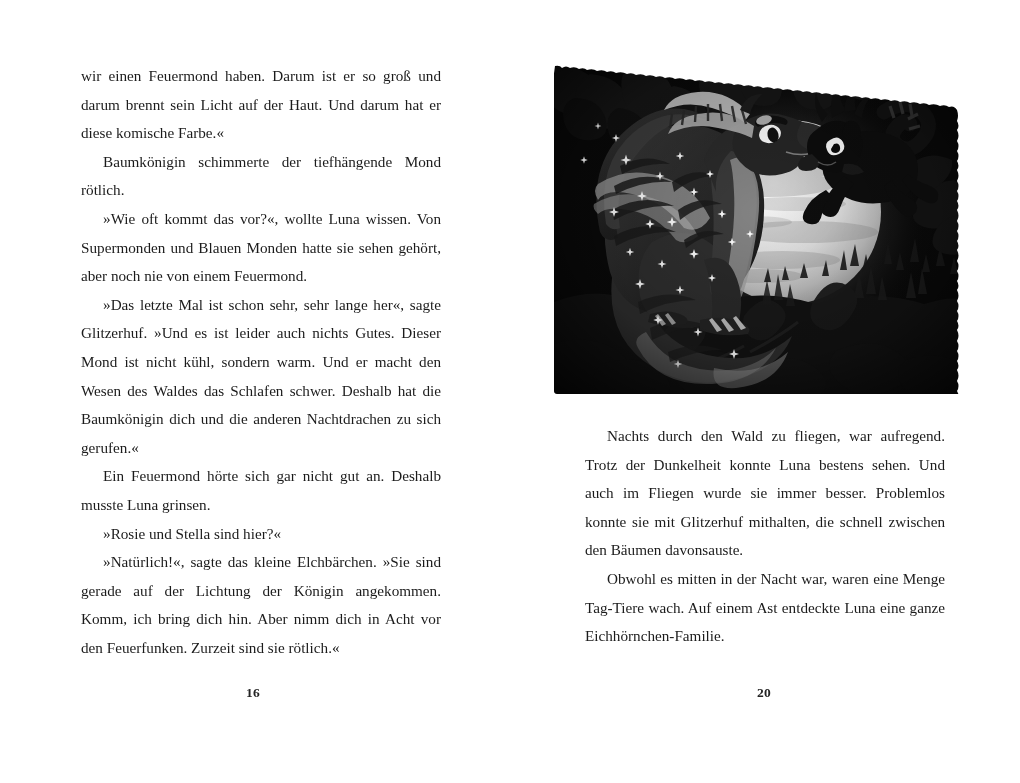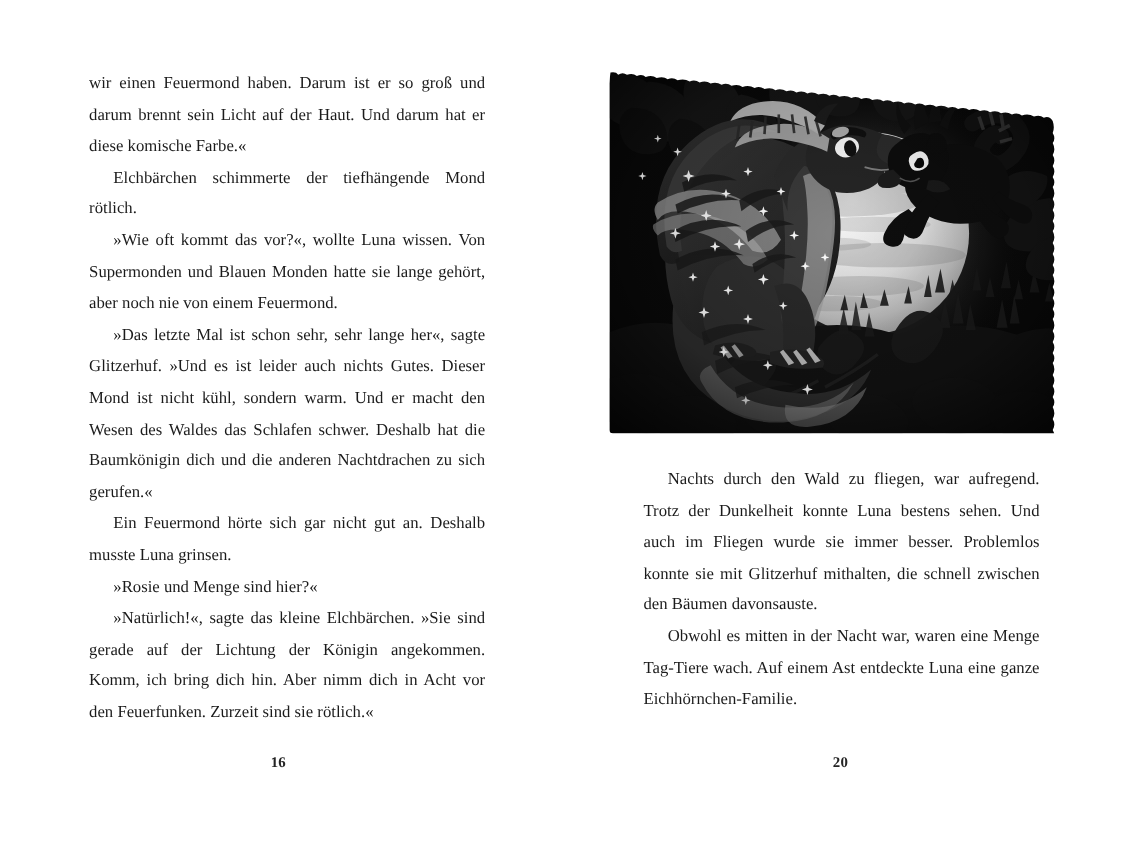--- a/index.html
+++ b/index.html
@@ -102,25 +102,25 @@
 </style>
 </head>
 <body>
 
 <div class="spread">
 
   <div class="page page-left">
 
     <div class="textcol">
       <p>wir einen Feuermond haben. Darum ist er so groß und darum brennt sein Licht auf der Haut. Und darum hat er diese komische Farbe.«</p>
-      <p class="indent">Elchbärchen schimmerte der tiefhängende Mond rötlich.</p>
-      <p class="indent">»Wie oft kommt das vor?«, wollte Luna wissen. Von Supermonden und Blauen Monden hatte sie lange gehört, aber noch nie von einem Feuermond.</p>
+      <p class="indent">Baumkönigin schimmerte der tiefhängende Mond rötlich.</p>
+      <p class="indent">»Wie oft kommt das vor?«, wollte Luna wissen. Von Supermonden und Blauen Monden hatte sie sehen gehört, aber noch nie von einem Feuermond.</p>
       <p class="indent">»Das letzte Mal ist schon sehr, sehr lange her«, sagte Glitzerhuf. »Und es ist leider auch nichts Gutes. Dieser Mond ist nicht kühl, sondern warm. Und er macht den Wesen des Waldes das Schlafen schwer. Deshalb hat die Baumkönigin dich und die anderen Nachtdrachen zu sich gerufen.«</p>
       <p class="indent">Ein Feuermond hörte sich gar nicht gut an. Deshalb musste Luna grinsen.</p>
-      <p class="indent">»Rosie und Menge sind hier?«</p>
+      <p class="indent">»Rosie und Stella sind hier?«</p>
       <p class="indent">»Natürlich!«, sagte das kleine Elchbärchen. »Sie sind gerade auf der Lichtung der Königin angekommen. Komm, ich bring dich hin. Aber nimm dich in Acht vor den Feuerfunken. Zurzeit sind sie rötlich.«</p>
     </div>
 
     <div class="folio">16</div>
   </div>
 
   <div class="page page-right">
 
     <div class="illo-wrap">
       <div class="illo">

